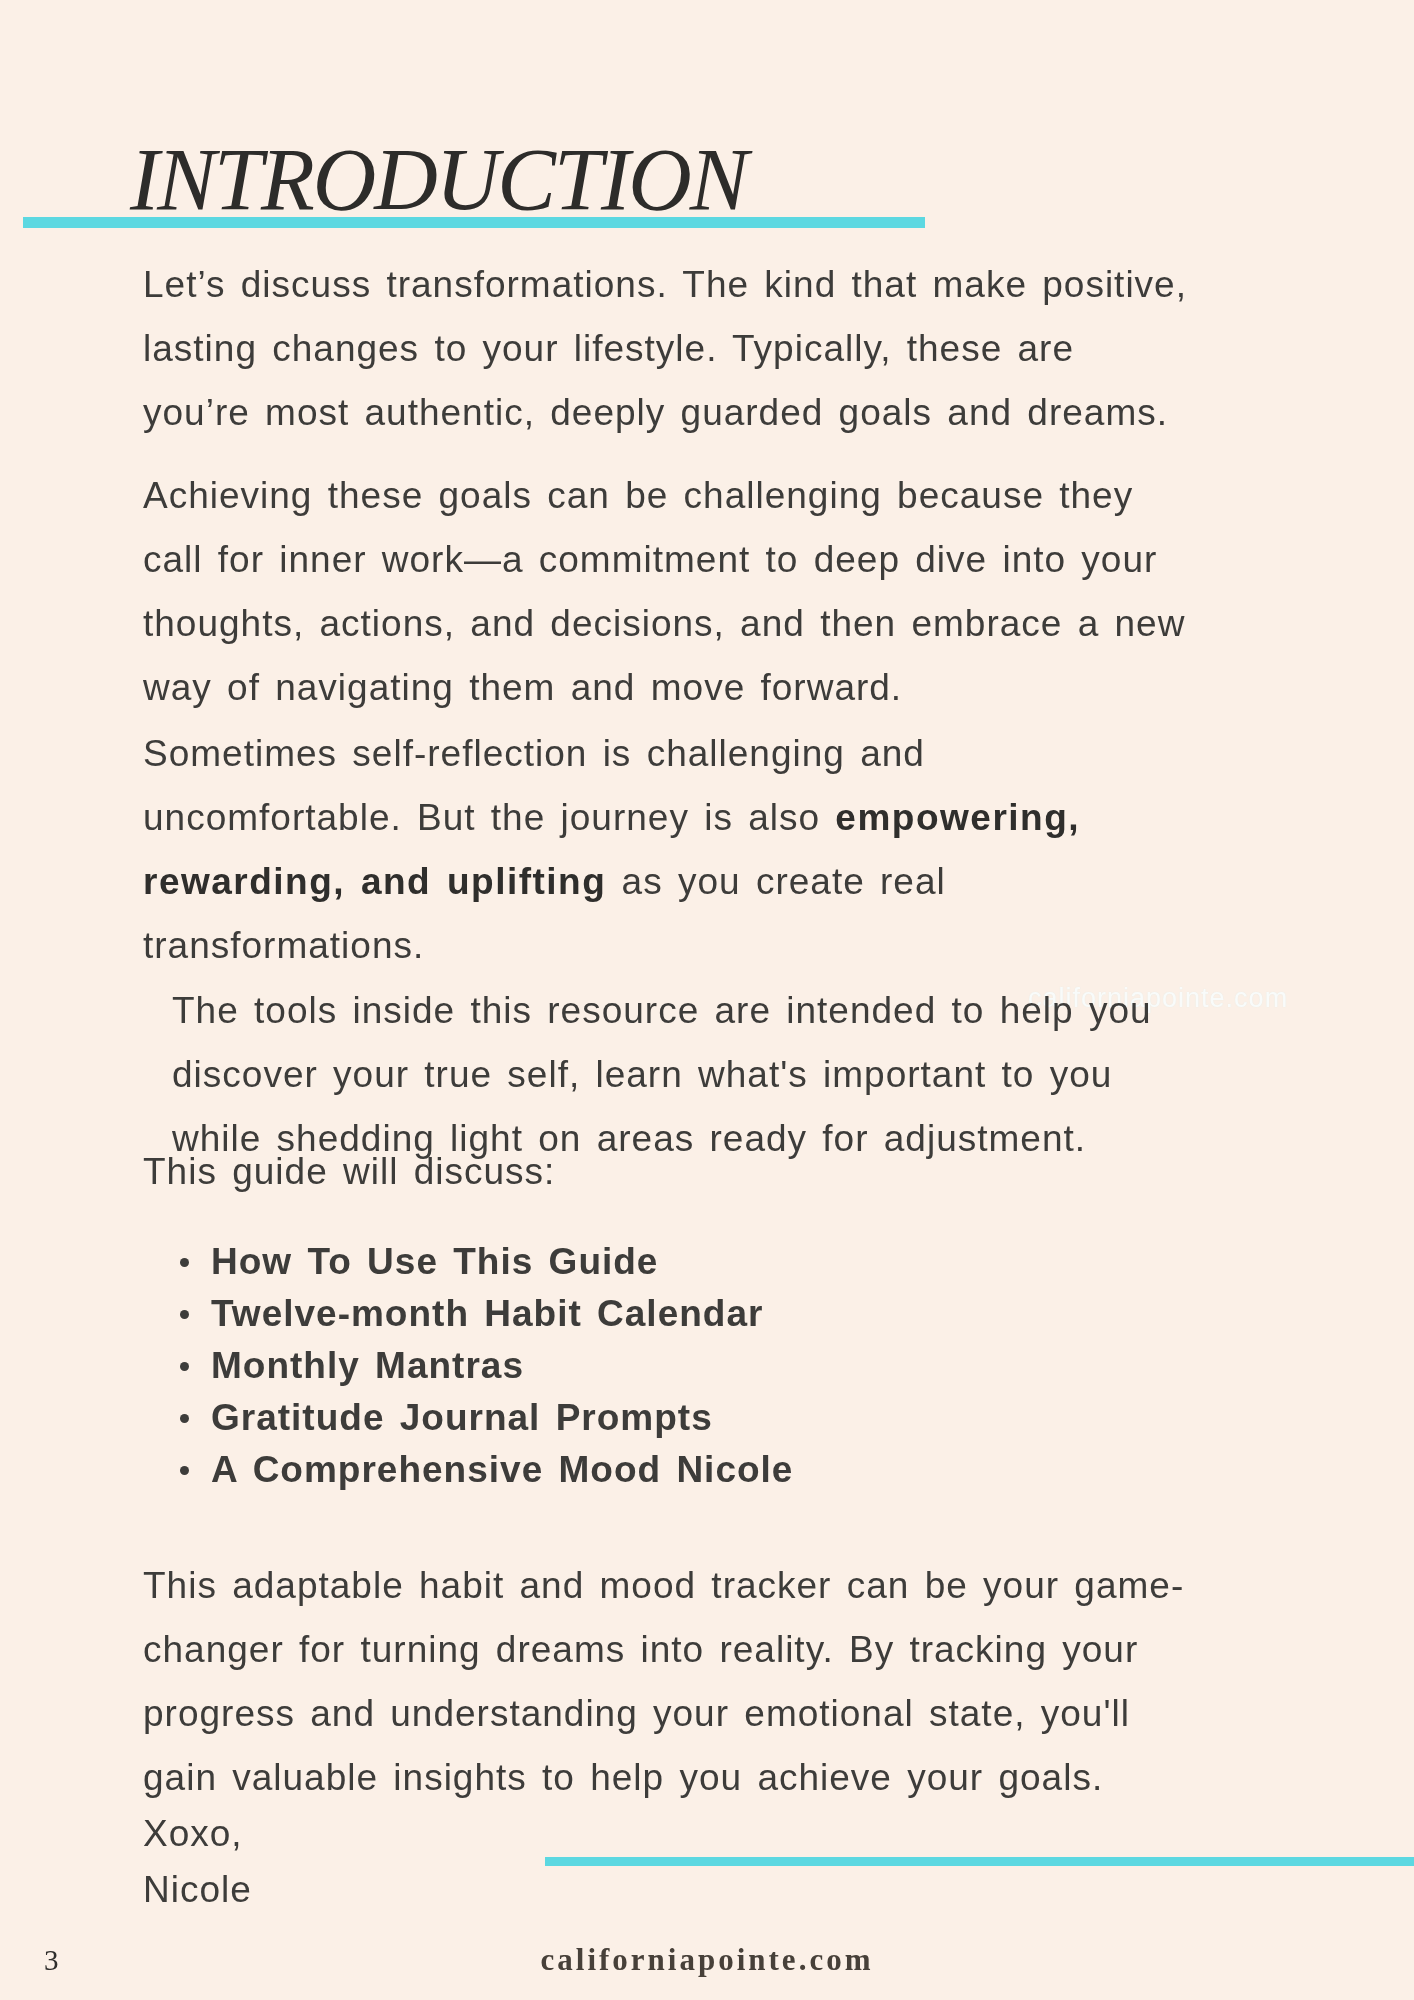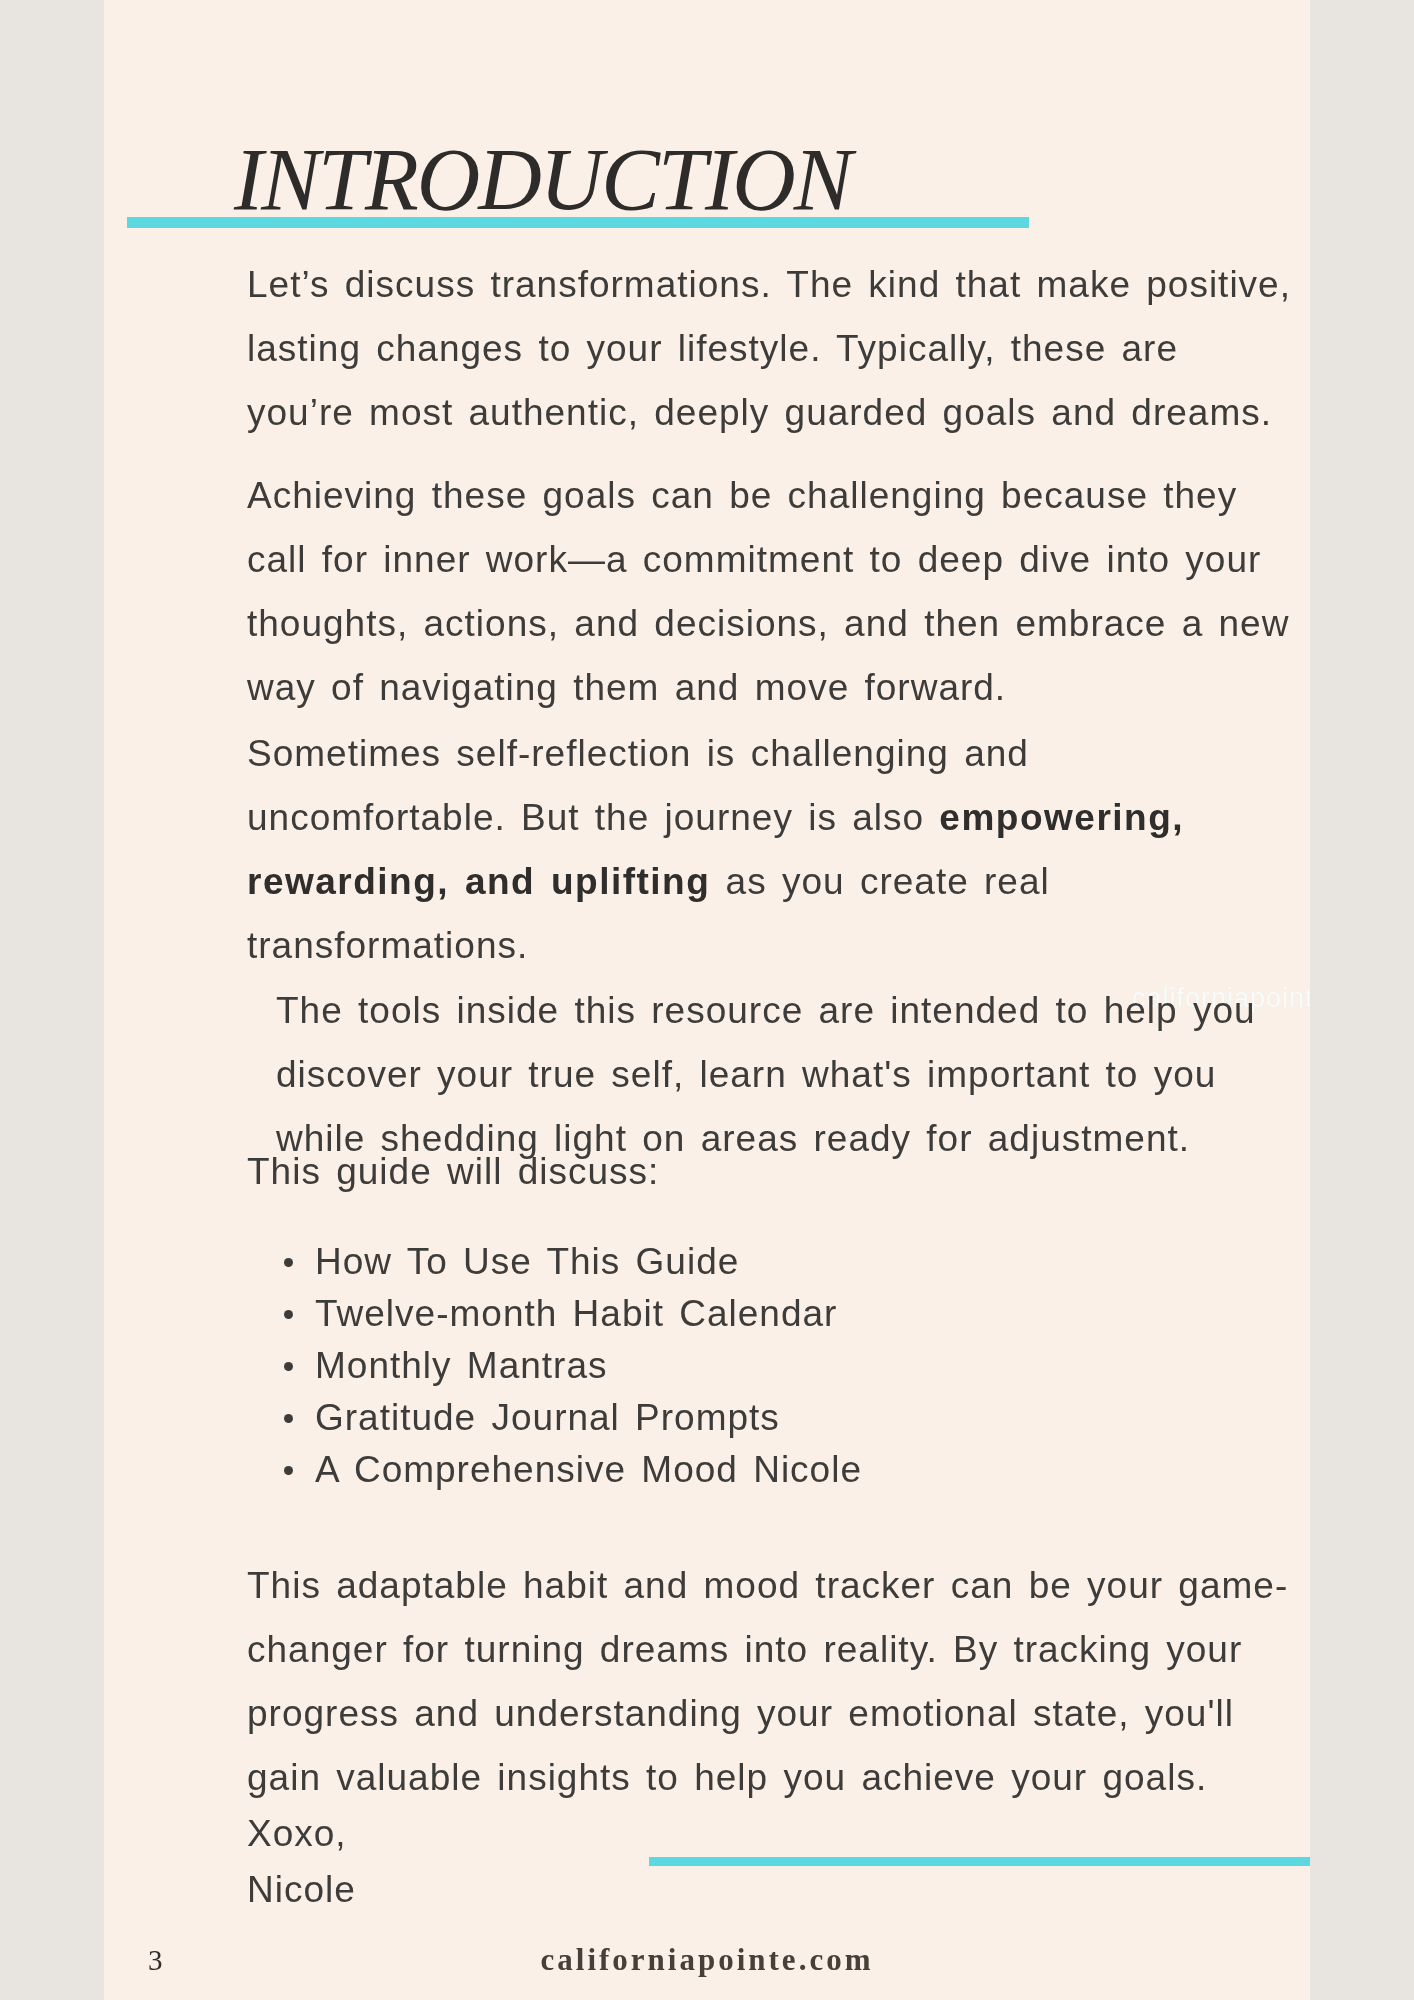--- a/index.html
+++ b/index.html
@@ -1,18 +1,18 @@
 <!DOCTYPE html>
 <html><head>
 <meta charset="utf-8">
 <style>
   html,body{margin:0;padding:0;background:#e8e4df;}
   .page{
     position:relative;
-    width:1206px;height:2000px;
+    width:1414px;height:2000px;
     margin:0 auto;
     background:#fbf0e7;
     font-family:"Liberation Sans", sans-serif;
     color:#3d3c3a;
     overflow:hidden;
   }
   .title{
     position:absolute;
     left:130px;top:136px;
     margin:0;
@@ -47,21 +47,21 @@
   .p-guide{top:1140px;}
   .p5{top:1554px;}
   .signoff{top:1806px;line-height:56px;}
   .bold{font-weight:700;color:#2f2e2c;letter-spacing:1.5px;}
   .guide-list{
     position:absolute;
     left:143px;top:1236px;
     margin:0;padding:0;
     list-style:none;
     font-size:37px;
-    font-weight:400;
+    font-weight:700;
     line-height:52px;
     letter-spacing:1px;
     word-spacing:4px;
     z-index:2;
   }
   .guide-list li{
     position:relative;
     padding-left:68px;
     white-space:pre;
   }

